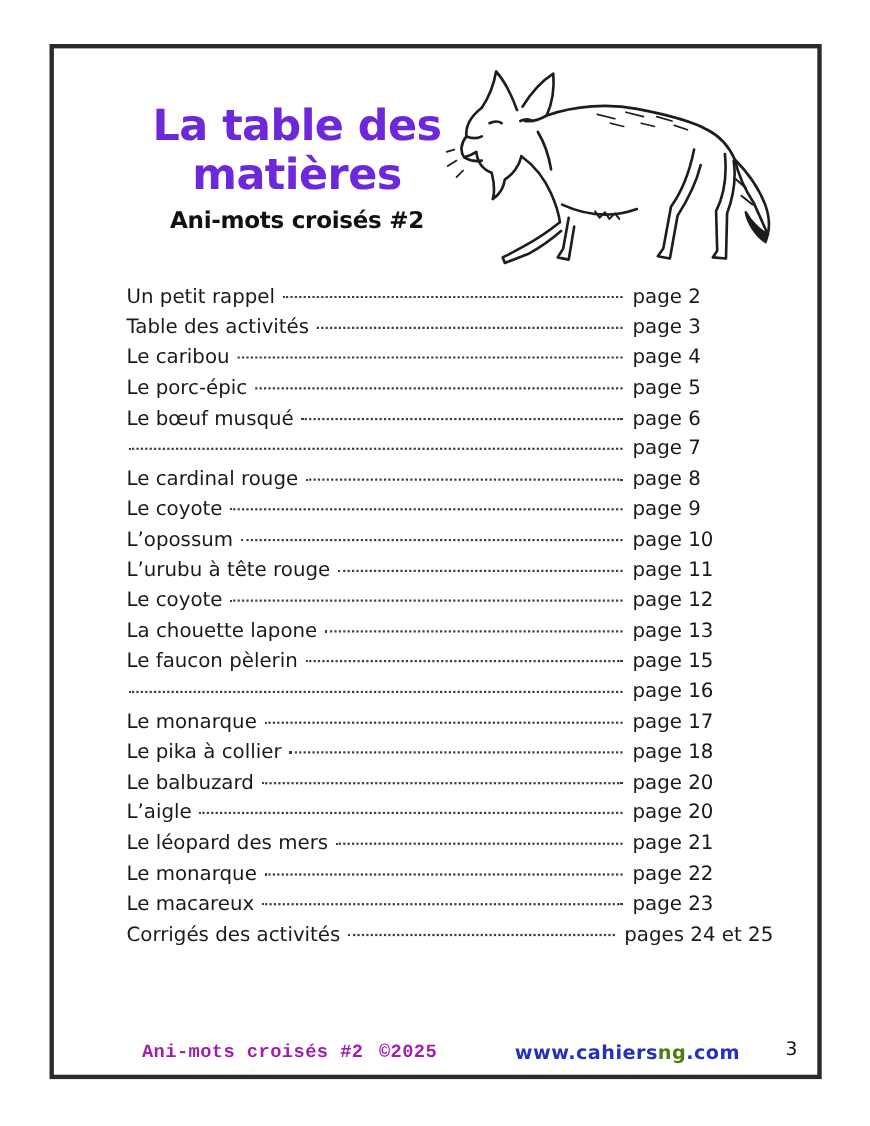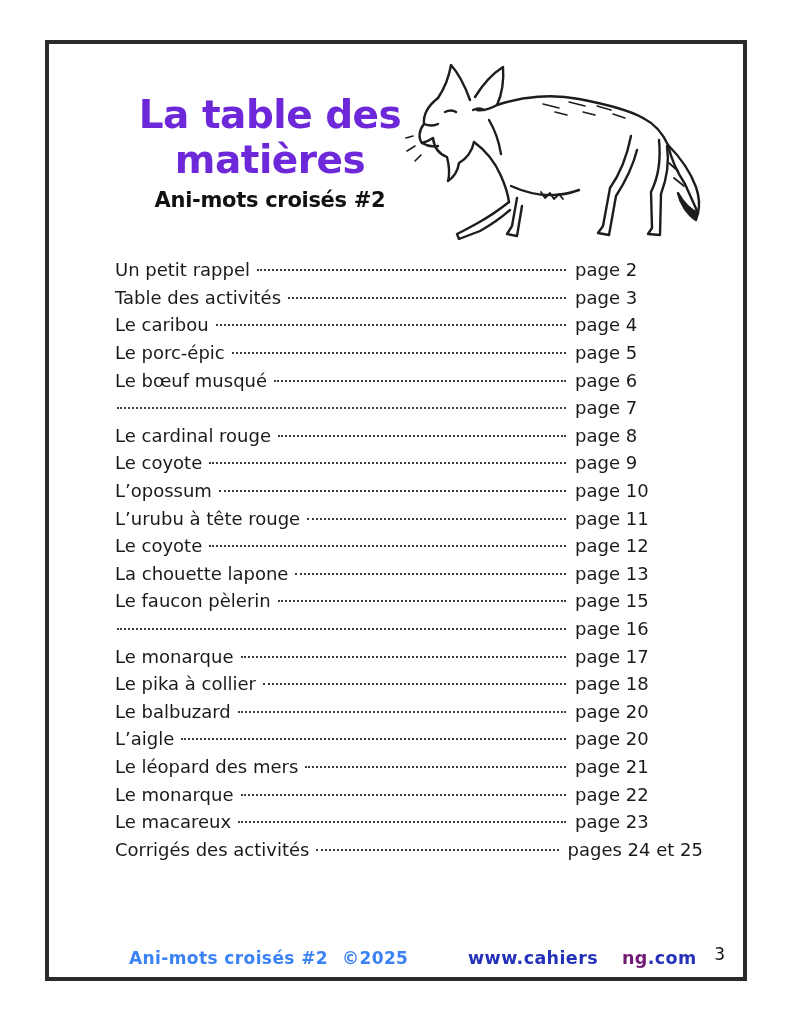--- a/index.html
+++ b/index.html
@@ -12,25 +12,25 @@
   .title-block h2{margin:6px 0 0 0;font-size:21px;font-weight:700;letter-spacing:-0.3px;color:#111;}
   .coyote{position:absolute;left:393px;top:50px;width:320px;height:192px;}
   .coyote svg{width:100%;height:100%;}
   .toc{position:absolute;left:115px;top:256px;width:588px;}
   .toc-row{display:flex;align-items:center;height:27.6px;font-size:18px;white-space:nowrap;}
   .toc-label{flex:0 0 auto;padding-right:5px;}
   .dots{flex:1 1 auto;min-width:12px;height:6px;margin:0 9px 5px 2px;
         border-bottom:2px dotted #3c3c3c;}
   .toc-page{flex:0 0 128px;text-align:left;}
   footer{position:absolute;left:45px;top:944px;width:694px;height:30px;font-weight:700;}
-  .f-left{position:absolute;left:84px;top:4px;font-size:17px;color:#3b82f6;letter-spacing:0.4px;}
+  .f-left{position:absolute;left:84px;top:4px;font-size:17px;color:#a21caf;letter-spacing:0.4px;font-family:Liberation Mono, monospace;}
   .f-left .copy{margin-left:14px;}
   .f-url{position:absolute;left:423px;top:4px;font-size:17.5px;color:#2431b8;
          letter-spacing:0.4px;cursor:pointer;}
-  .f-url .ng{color:#701a75;margin-left:24px;}
+  .f-url .ng{color:#4d7c0f;}
   .f-num{position:absolute;right:14px;top:0px;font-size:17px;font-weight:400;color:#111;}
 </style>
 </head>
 <body>
 
 <div class="frame"></div>
 
 <header class="title-block">
   <h1>La table des matières</h1>
   <h2>Ani-mots croisés #2</h2>

